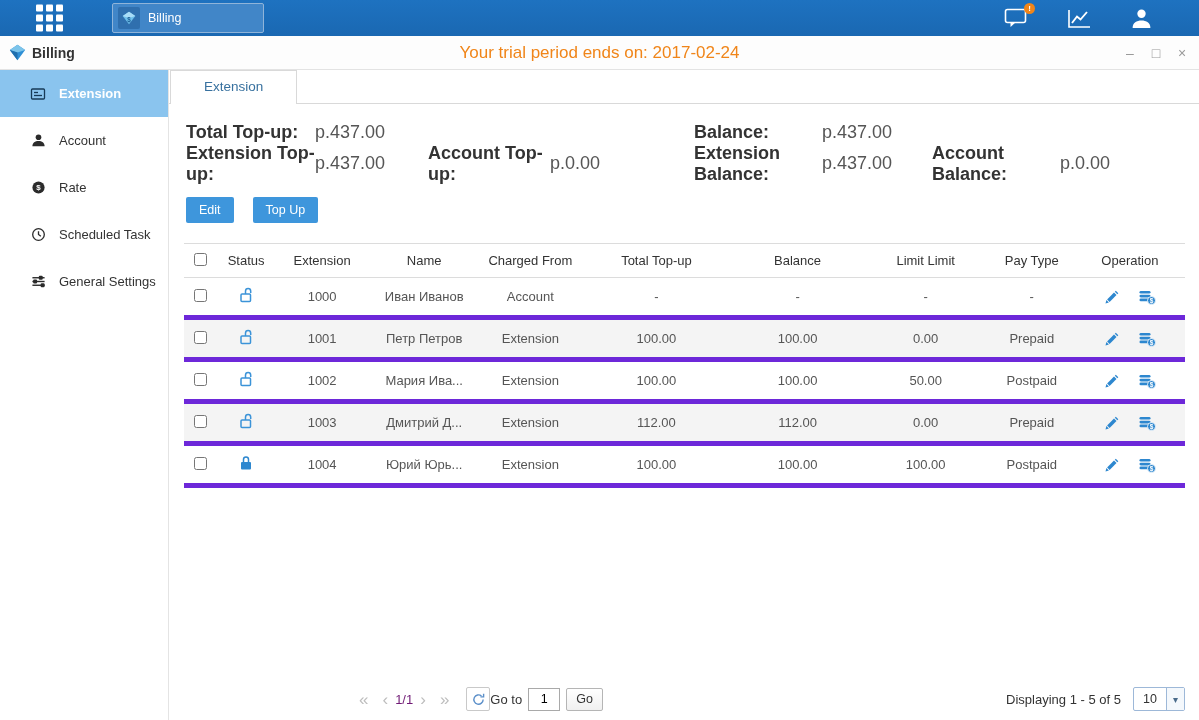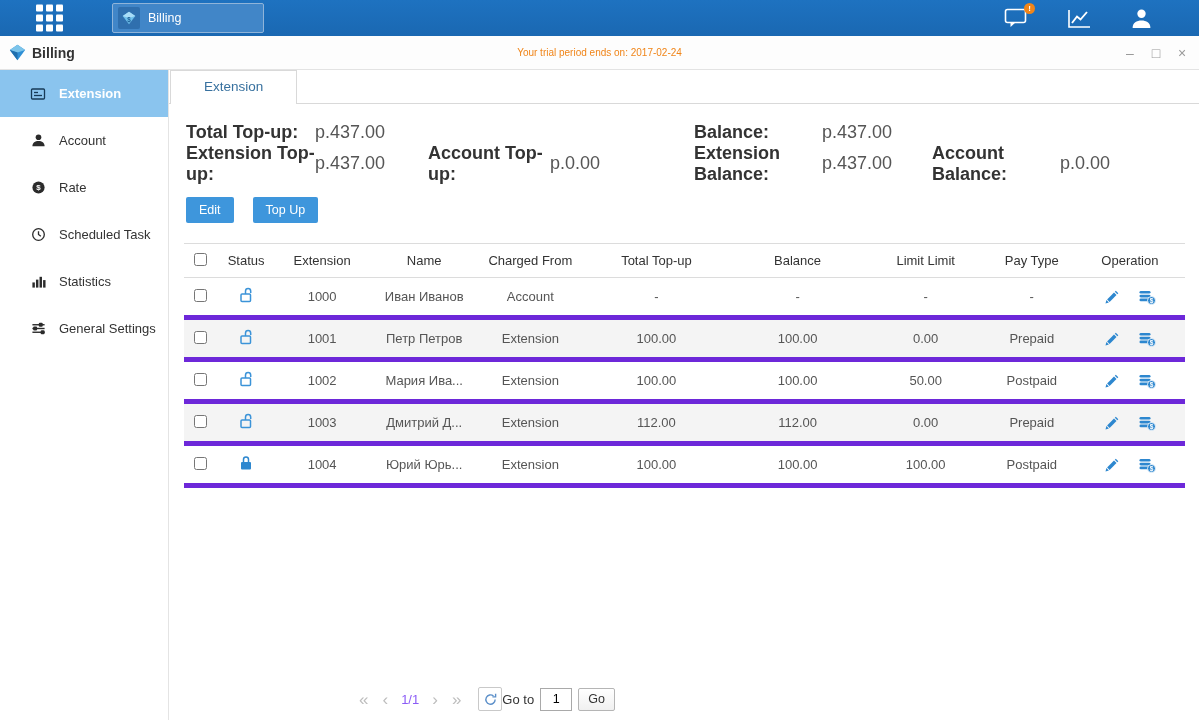--- a/index.html
+++ b/index.html
@@ -31,21 +31,21 @@
     background:var(--trial-orange,#f08519);color:#fff;font-size:8px;font-weight:bold;
     font-style:normal;display:flex;align-items:center;justify-content:center;
   }
   
   .titlebar{
     position:absolute;left:0;top:36px;width:100%;height:33px;background:#fdfdfd;
     border-bottom:1px solid #e3e3e3;display:flex;align-items:center;box-sizing:content-box;
   }
   .logo{margin-left:9px;display:inline-flex;}
   .app-title{margin-left:6px;font-size:14px;font-weight:bold;color:#333;}
-  .trial{position:absolute;left:50%;transform:translateX(-50%);color:var(--trial-orange,#f08519);font-size:10px;}
+  .trial{position:absolute;left:50%;transform:translateX(-50%);color:var(--trial-orange,#f08519);font-size:17px;}
   .win-controls{position:absolute;right:10px;display:flex;gap:12px;align-items:center;}
   .wc{color:#9a9a9a;font-size:14px;line-height:1;cursor:pointer;width:14px;text-align:center;}
   
   .sidebar{position:absolute;left:0;top:70px;width:168px;bottom:0;background:#fff;border-right:1px solid #e4e4e4;}
   .side-item{height:47px;display:flex;align-items:center;gap:13px;padding-left:30px;
     font-size:13px;color:#333;cursor:pointer;}
   .side-item .side-icon{color:#2b2b2b;display:inline-flex;width:16px;justify-content:center;}
   .side-item.active{background:var(--active-item-bg,#8ac4ee);color:#fff;font-weight:bold;}
   .side-item.active .side-icon{color:#173a57;}
   
@@ -80,21 +80,21 @@
   tbody tr:nth-child(even){background:#f4f4f4;}
   .c-check{width:32px;}
   input[type="checkbox"]{width:13px;height:13px;margin:0;cursor:pointer;}
   .op-ic{display:inline-flex;margin:0 8px;cursor:pointer;vertical-align:middle;}
   
   .pager{
     position:absolute;left:183px;right:14px;bottom:7px;height:28px;
     display:flex;align-items:center;font-size:13px;color:#333;
   }
   .pg-btn{color:#bdbdbd;font-size:17px;line-height:1;padding:0 7px;cursor:pointer;user-select:none;}
-  .pg-info{margin:0 6px;color:#8b5cf6;}
+  .pg-info{margin:0 0;color:#701a75;}
   .pg-refresh{
     width:24px;height:24px;border:1px solid #c9c9c9;border-radius:2px;background:#fff;
     display:inline-flex;align-items:center;justify-content:center;margin-left:10px;cursor:pointer;box-sizing:border-box;
   }
   .pg-goto-label{}
   .pg-input{
     width:26px;height:19px;border:1px solid #a9a9a9;margin:0 6px;text-align:center;
     font-size:12.5px;font-family:"Liberation Sans",sans-serif;
   }
   .pg-go{
@@ -207,31 +207,20 @@
     <span class="side-label">Rate</span>
   </div>
   <div class="side-item">
     <span class="side-icon">
       <svg width="15" height="15" viewBox="0 0 16 16" fill="none" stroke="currentColor" stroke-width="1.4">
           <circle cx="8" cy="8" r="6.2"></circle>
           <path d="M8 4.5V8l2.5 1.8"></path>
         </svg>
     </span>
     <span class="side-label">Scheduled Task</span>
-  </div>
-  <div class="side-item">
-    <span class="side-icon">
-      <svg width="15" height="15" viewBox="0 0 16 16" fill="currentColor">
-          <rect x="1.5" y="9" width="2.6" height="5.5"></rect>
-          <rect x="5.3" y="6" width="2.6" height="8.5"></rect>
-          <rect x="9.1" y="3" width="2.6" height="11.5"></rect>
-          <rect x="12.9" y="6.5" width="2.6" height="8"></rect>
-        </svg>
-    </span>
-    <span class="side-label">Statistics</span>
   </div>
   <div class="side-item">
     <span class="side-icon">
       <svg width="15" height="15" viewBox="0 0 16 16" stroke="currentColor" stroke-width="1.5" fill="currentColor">
           <line x1="1.5" y1="4" x2="14.5" y2="4"></line>
           <line x1="1.5" y1="8" x2="14.5" y2="8"></line>
           <line x1="1.5" y1="12" x2="14.5" y2="12"></line>
           <rect x="9" y="2.6" width="2.8" height="2.8" rx="0.5"></rect>
           <rect x="3" y="6.6" width="2.8" height="2.8" rx="0.5"></rect>
           <rect x="11" y="10.6" width="2.8" height="2.8" rx="0.5"></rect>
@@ -511,14 +500,21 @@
     <span class="pg-btn">»</span>
     <span class="pg-refresh">
       <svg width="13" height="13" viewBox="0 0 14 14" fill="none" stroke="#5b8fc9" stroke-width="1.5">
           <path d="M12 7a5 5 0 1 1-1.8-3.8"></path>
           <path d="M12.5 0.8 v3.4 h-3.4"></path>
         </svg>
     </span>
     <span class="pg-goto-label">Go to</span>
     <input class="pg-input" value="1" style="">
     <button class="pg-go">Go</button>
+    <span class="pg-right">
+      <span>Displaying 1 - 5 of 5</span>
+      <span class="pg-select">
+        <span class="pg-select-value">10</span>
+        <span class="pg-select-arrow">▾</span>
+      </span>
+    </span>
   </div>
 </div>
 
 </body></html>

